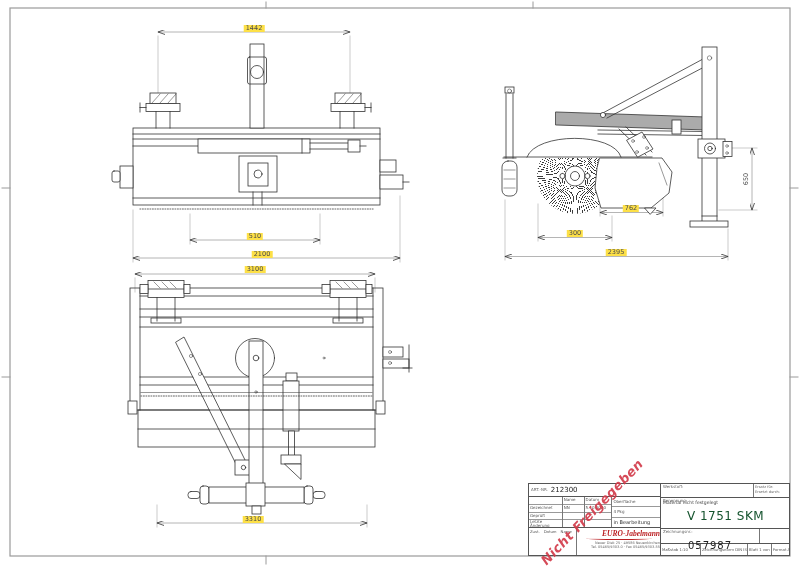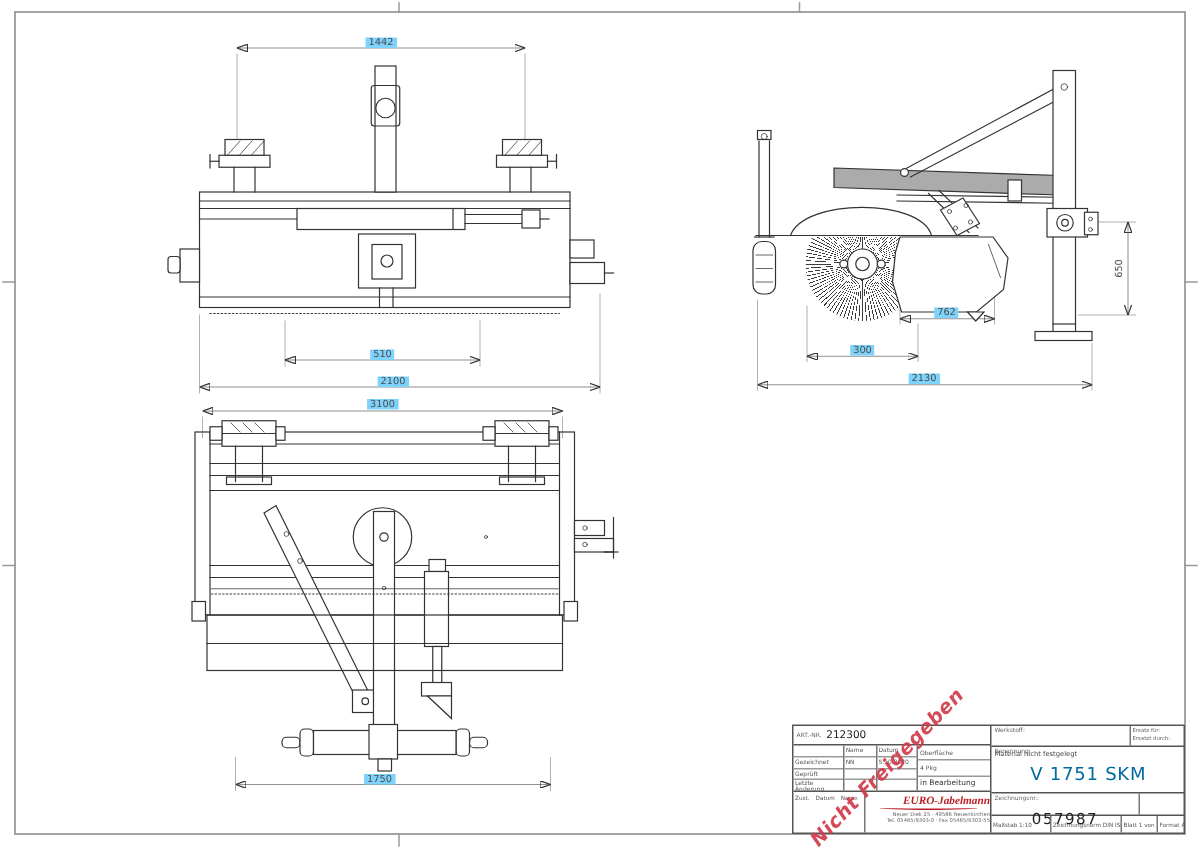--- a/index.html
+++ b/index.html
@@ -14,21 +14,21 @@
   svg .thin{stroke-width:.5;}
   svg .comb{stroke:#3f3f3f;}
   svg .frame{stroke:#9a9a9a;stroke-width:1.2;}
   svg .mark{stroke:#9a9a9a;stroke-width:1;}
 
   .brush-fan{position:absolute;left:537px;top:138px;width:76px;height:76px;border-radius:50%;
     background:repeating-conic-gradient(#3b3b3b 0deg 0.9deg,#ffffff 0.9deg 3.9deg);
     clip-path:inset(20px 0 0 0);}
 
   .dim{position:absolute;font-size:6.5px;color:#4a4a4a;transform:translateX(-50%);
-       white-space:nowrap;background:#7dd3fc;padding:0 2px;line-height:1;}
+       white-space:nowrap;background:#fde047;padding:0 2px;line-height:1;}
   .dim.vert{transform:translate(-50%,-50%) rotate(-90deg);background:transparent;}
 
   
   .tb{position:absolute;left:528px;top:483px;width:262px;height:73px;border:1px solid #555;
       display:flex;color:#333;box-sizing:border-box;background:#fff;}
   .tb *{box-sizing:border-box;}
   .tb-left{width:132px;border-right:1px solid #555;display:flex;flex-direction:column;}
   .tb-right{width:129px;display:flex;flex-direction:column;}
   .lbl{font-size:4px;color:#666;display:block;line-height:1.1;}
   .tb-artnr{height:13px;border-bottom:1px solid #555;padding:1px 2px;display:flex;align-items:center;gap:3px;}
@@ -47,21 +47,21 @@
   .logo-cell{flex:1;text-align:right;padding-top:2px;}
   .logo-name{font-family:"Liberation Serif",serif;font-style:italic;font-weight:bold;
        font-size:7.5px;color:#bb1f23;line-height:1;}
   .swoosh{width:66px;height:3px;border-bottom:1px solid #bb1f23;border-radius:50%;margin:-1px auto 1px;}
   .addr{font-size:3.5px;color:#666;line-height:1.25;}
   .r1{height:14px;border-bottom:1px solid #555;display:flex;}
   .r1 .mat{flex:1;padding:1px 2px;border-right:1px solid #777;}
   .r1 .mat .val{font-size:4.5px;color:#444;}
   .r1 .repl{width:36px;font-size:3.6px;color:#666;padding:1px;line-height:1.3;}
   .r2{height:31px;border-bottom:1px solid #555;padding:1px 2px;text-align:center;}
-  .r2 .val{font-size:12px;color:#0369a1;display:block;margin-top:6px;letter-spacing:.5px;}
+  .r2 .val{font-size:12px;color:#14532d;display:block;margin-top:6px;letter-spacing:.5px;}
   .r2 .lbl{text-align:left;}
   .r3{height:15px;border-bottom:1px solid #555;display:flex;}
   .r3 .dno{flex:1;padding:1px 2px;border-right:1px solid #777;text-align:center;}
   .r3 .dno .val{font-size:10px;color:#222;letter-spacing:1px;}
   .r3 .dno .lbl{text-align:left;}
   .r3 .spare{width:30px;}
   .r4{flex:1;display:flex;font-size:3.8px;color:#555;}
   .r4 div{border-right:1px solid #777;padding:1px;display:flex;align-items:center;overflow:hidden;white-space:nowrap;}
   .r4 div:last-child{border-right:none;}
   .r4 .s1{width:40px;}.r4 .s2{width:47px;}.r4 .s3{width:24px;}.r4 .s4{flex:1;}
@@ -304,24 +304,24 @@
       <rect class="fw" x="723" y="141.5" width="9" height="15"></rect>
       <circle class="thin" cx="727" cy="146" r="1.3"></circle>
       <circle class="thin" cx="727" cy="153" r="1.3"></circle>
     </g>
   </svg>
 
   <span class="dim" style="left:254px;top:25px;">1442</span>
   <span class="dim" style="left:255px;top:233px;">510</span>
   <span class="dim" style="left:262px;top:251px;">2100</span>
   <span class="dim" style="left:255px;top:266px;">3100</span>
-  <span class="dim" style="left:253px;top:516px;">1750</span>
+  <span class="dim" style="left:253px;top:516px;">3310</span>
   <span class="dim" style="left:631px;top:205px;">762</span>
   <span class="dim" style="left:575px;top:230px;">300</span>
-  <span class="dim" style="left:616px;top:249px;">2130</span>
+  <span class="dim" style="left:616px;top:249px;">2395</span>
   <span class="dim vert" style="left:746px;top:179px;">650</span>
 
   <div class="tb">
     <div class="tb-left">
       <div class="tb-artnr">
         <span class="lbl">ART.-NR.</span>
         <span class="val">212300</span>
       </div>
       <div class="tb-mid">
         <div class="col c-labels">

